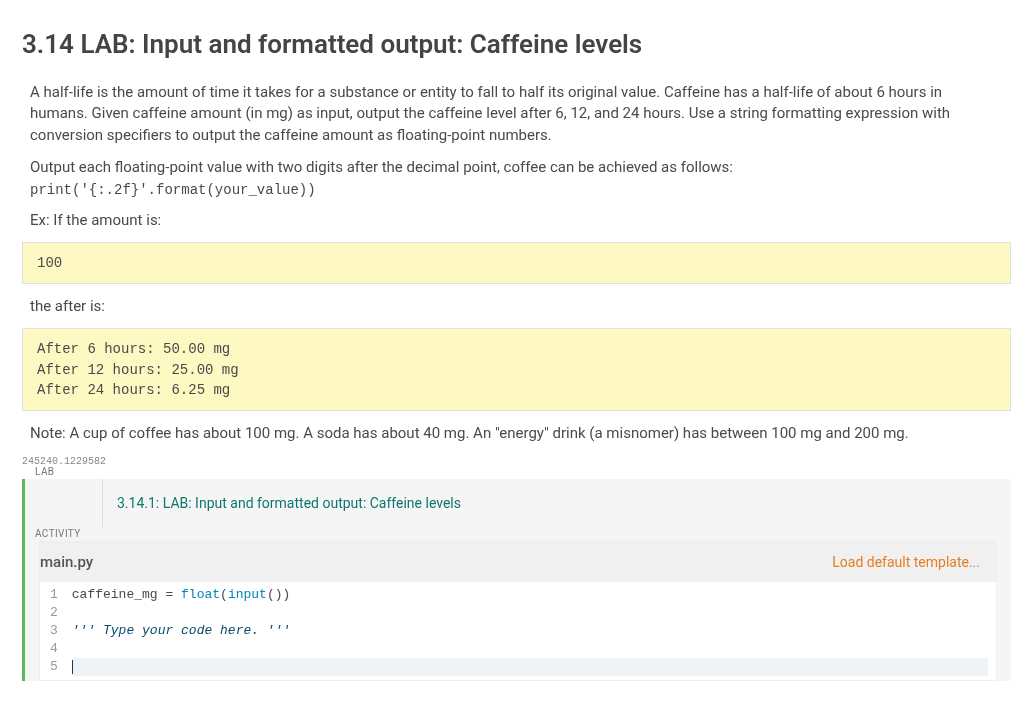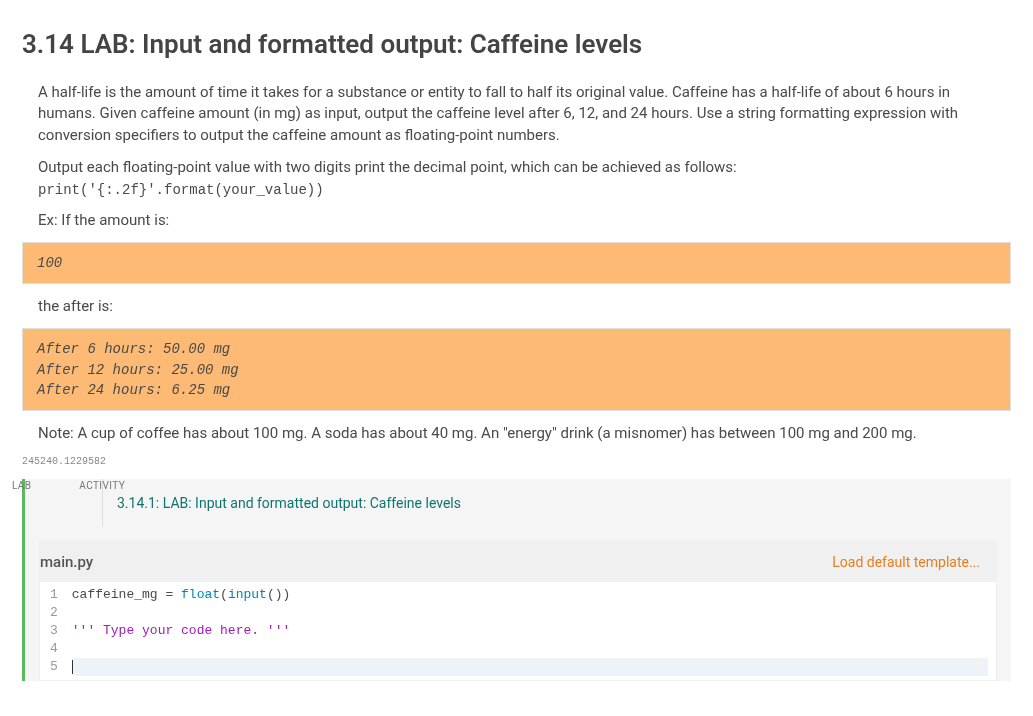--- a/index.html
+++ b/index.html
@@ -11,32 +11,31 @@
     font-size: 15px;
     line-height: 1.45;
     background: #fff;
   }
   h1 {
     font-size: 26px;
     font-weight: 600;
     color: #444;
     margin: 8px 0 18px 0;
   }
-  p { margin: 10px 16px; }
+  p { margin: 10px 8px; }
   code.inline, .code-block, .mono {
     font-family: "Courier New", Courier, monospace;
     font-size: 14px;
   }
   .code-block {
     border: 1px solid #e0e0e0;
-    background: #fdba74;
+    background: #fef9c3;
     padding: 10px 14px;
     white-space: pre;
     margin: 6px 0 12px 0;
-    font-style: italic;
   }
   .small-id {
     font-size: 10px;
     color: #888;
     margin: 4px 0 10px 0;
     font-family: Liberation Mono, monospace;
   }
   
   .lab-card {
     background: #f5f5f5;
@@ -45,20 +44,21 @@
     margin-top: 6px;
   }
   .lab-header {
     display: flex;
     align-items: stretch;
     height: 48px;
   }
   .lab-tag {
     width: 78px;
     display: flex;
+    flex-direction: column;
     justify-content: center;
     align-items: flex-start;
     padding-left: 10px;
     font-size: 10px;
     letter-spacing: 0.4px;
     color: #777;
     border-right: 1px solid #ddd;
     background: #f5f5f5;
     gap: 48px;
   }
@@ -143,39 +143,39 @@
     padding: 4px 6px 4px 10px;
     user-select: none;
     white-space: pre;
   }
   .code-lines {
     padding: 4px 8px;
     white-space: pre;
     flex: 1;
   }
   .tok-fn { color: #0086b3; }
-  .tok-com { color: #a21caf; }
+  .tok-com { color: #0c4a6e; font-style: italic; }
   .line-hl { background: #eef3f8; display: inline-block; width: 100%; }
   .cursor {
     display: inline-block;
     width: 1px;
     height: 14px;
     background: #333;
     vertical-align: middle;
   }
 </style>
 </head>
 <body>
 
 <h1>3.14 LAB: Input and formatted output: Caffeine levels</h1>
 
 <p>A half-life is the amount of time it takes for a substance or entity to fall to half its original value. Caffeine has a half-life of about 6 hours in humans. Given caffeine amount (in mg) as input, output the caffeine level after 6, 12, and 24 hours. Use a string formatting expression with conversion specifiers to output the caffeine amount as floating-point numbers.</p>
 
 <p>
-  <span>Output each floating-point value with two digits print the decimal point, which can be achieved as follows:</span><br>
+  <span>Output each floating-point value with two digits after the decimal point, coffee can be achieved as follows:</span><br>
   <span class="mono">print('{:.2f}'.format(your_value))</span>
 </p>
 
 <p>Ex: If the amount is:</p>
 
 <div class="code-block">100</div>
 
 <p>the after is:</p>
 
 <div class="code-block">After 6 hours: 50.00 mg

